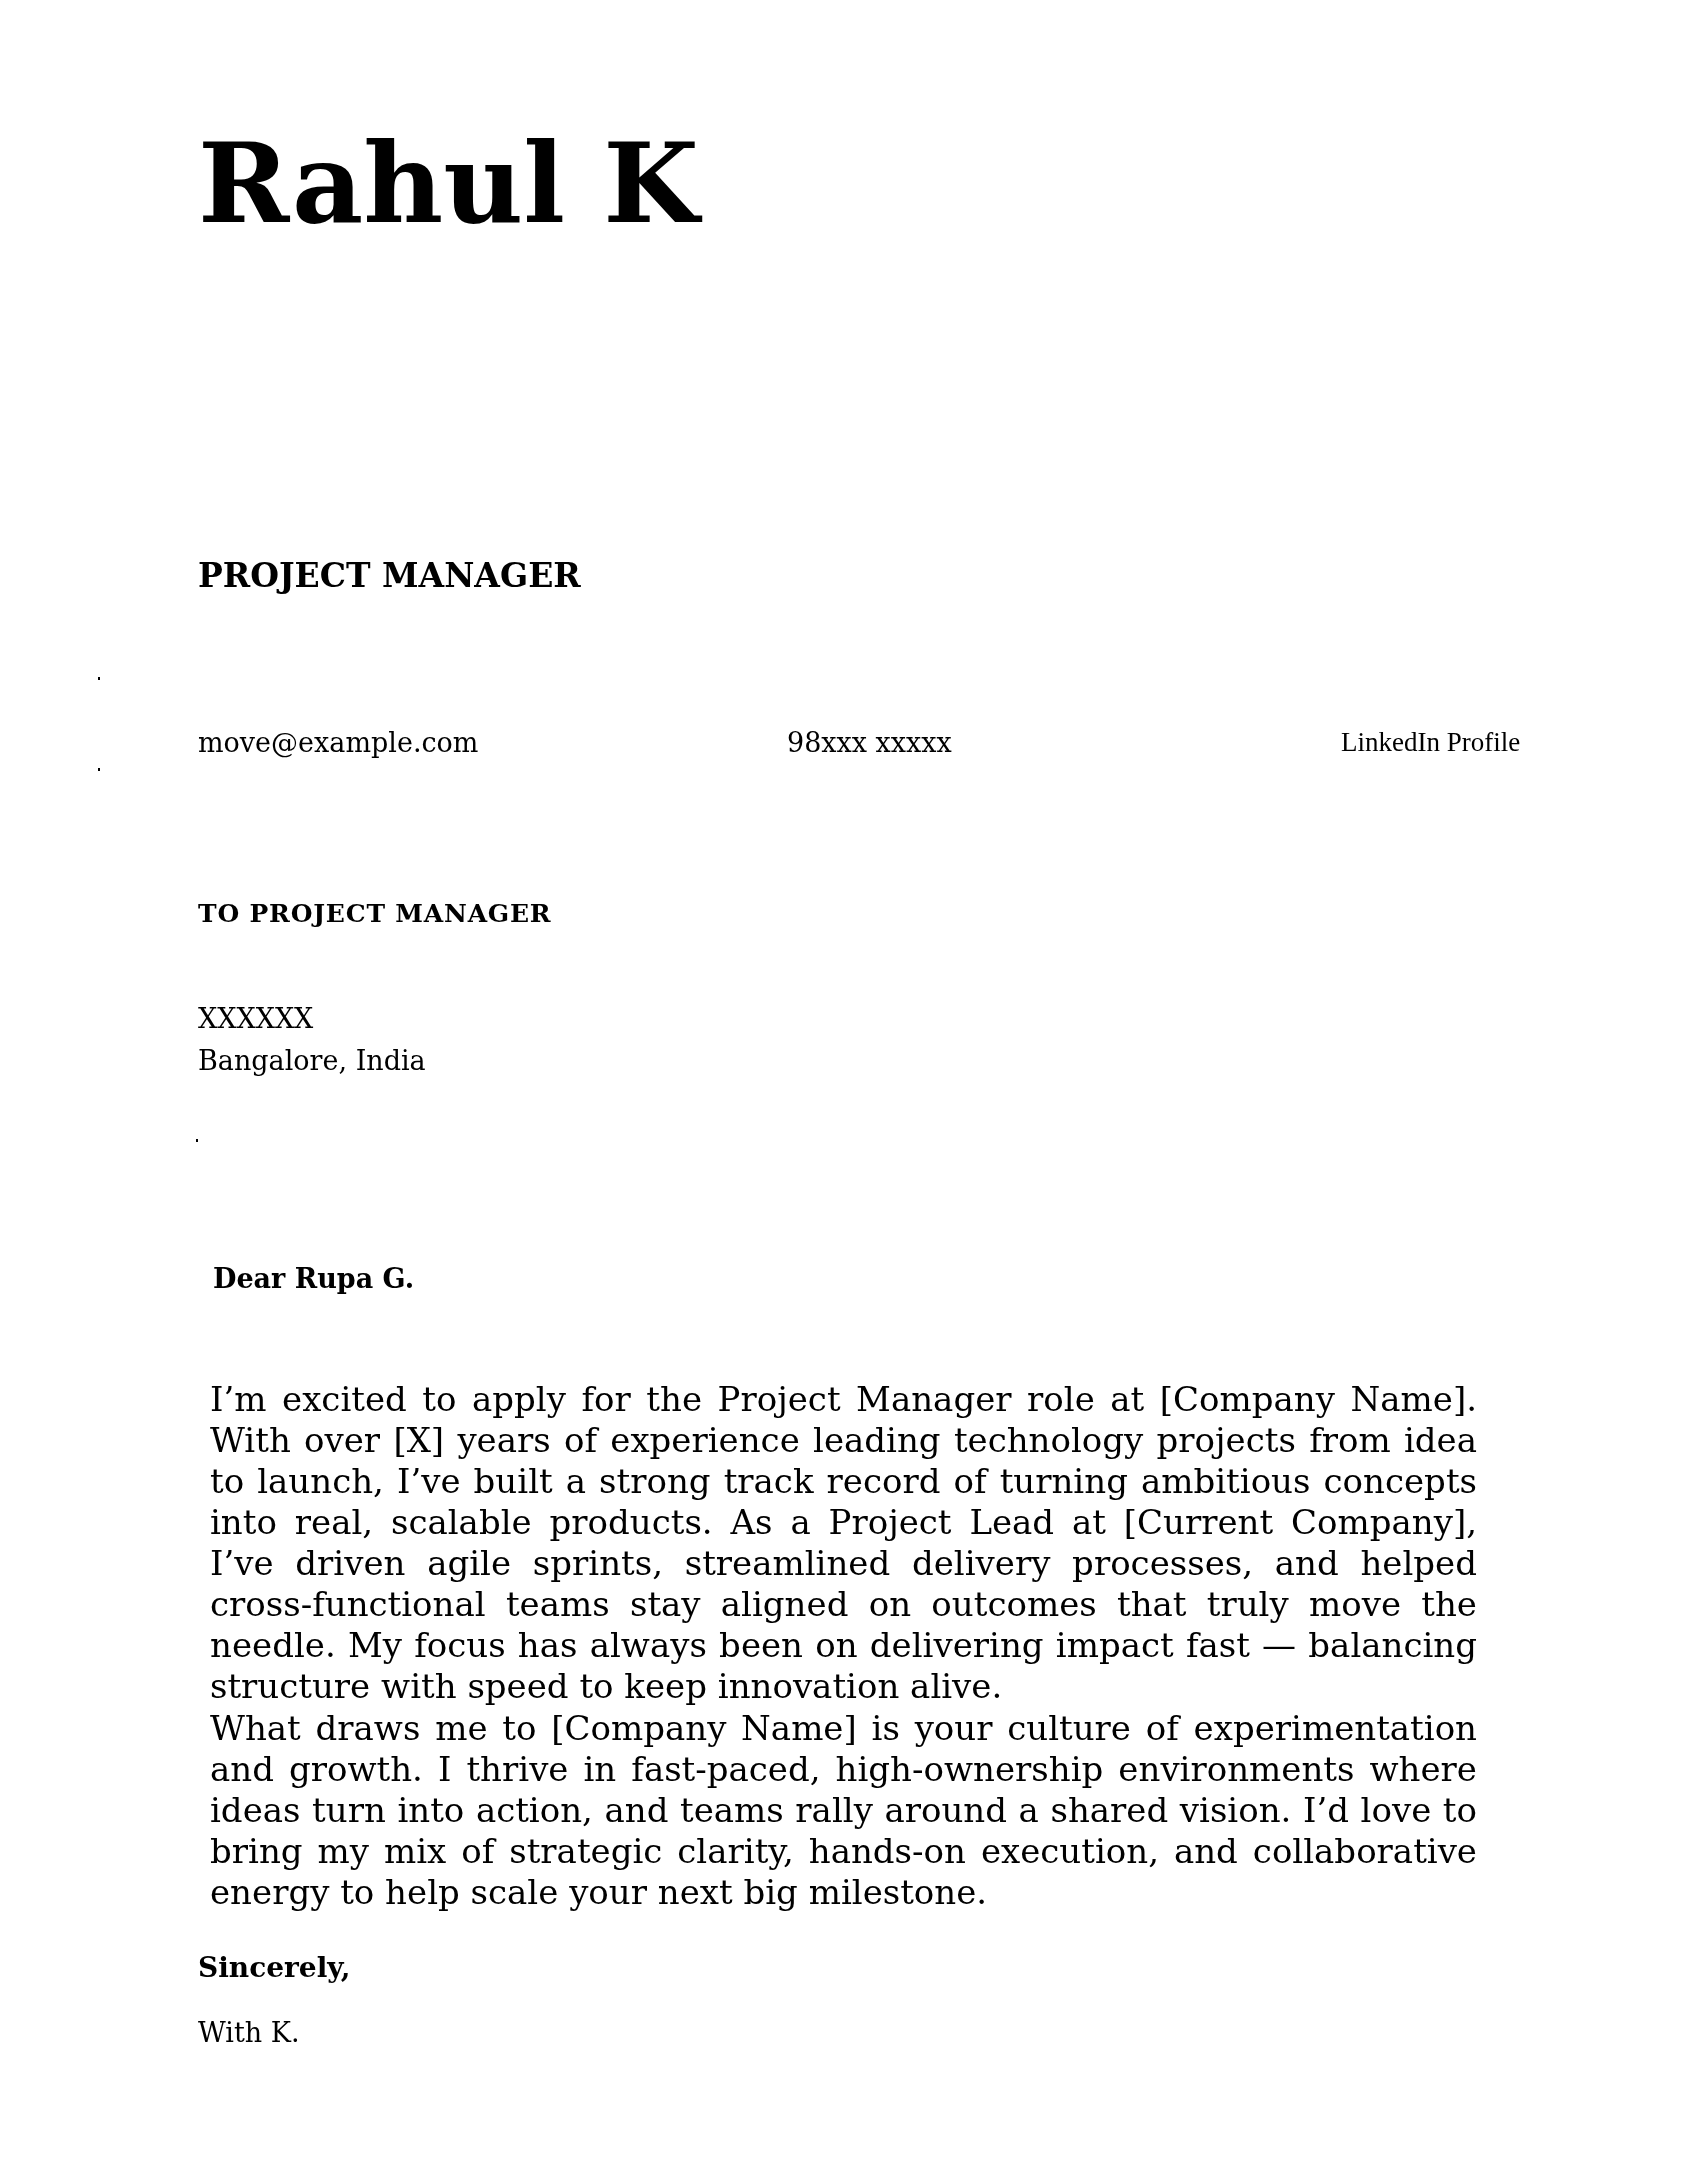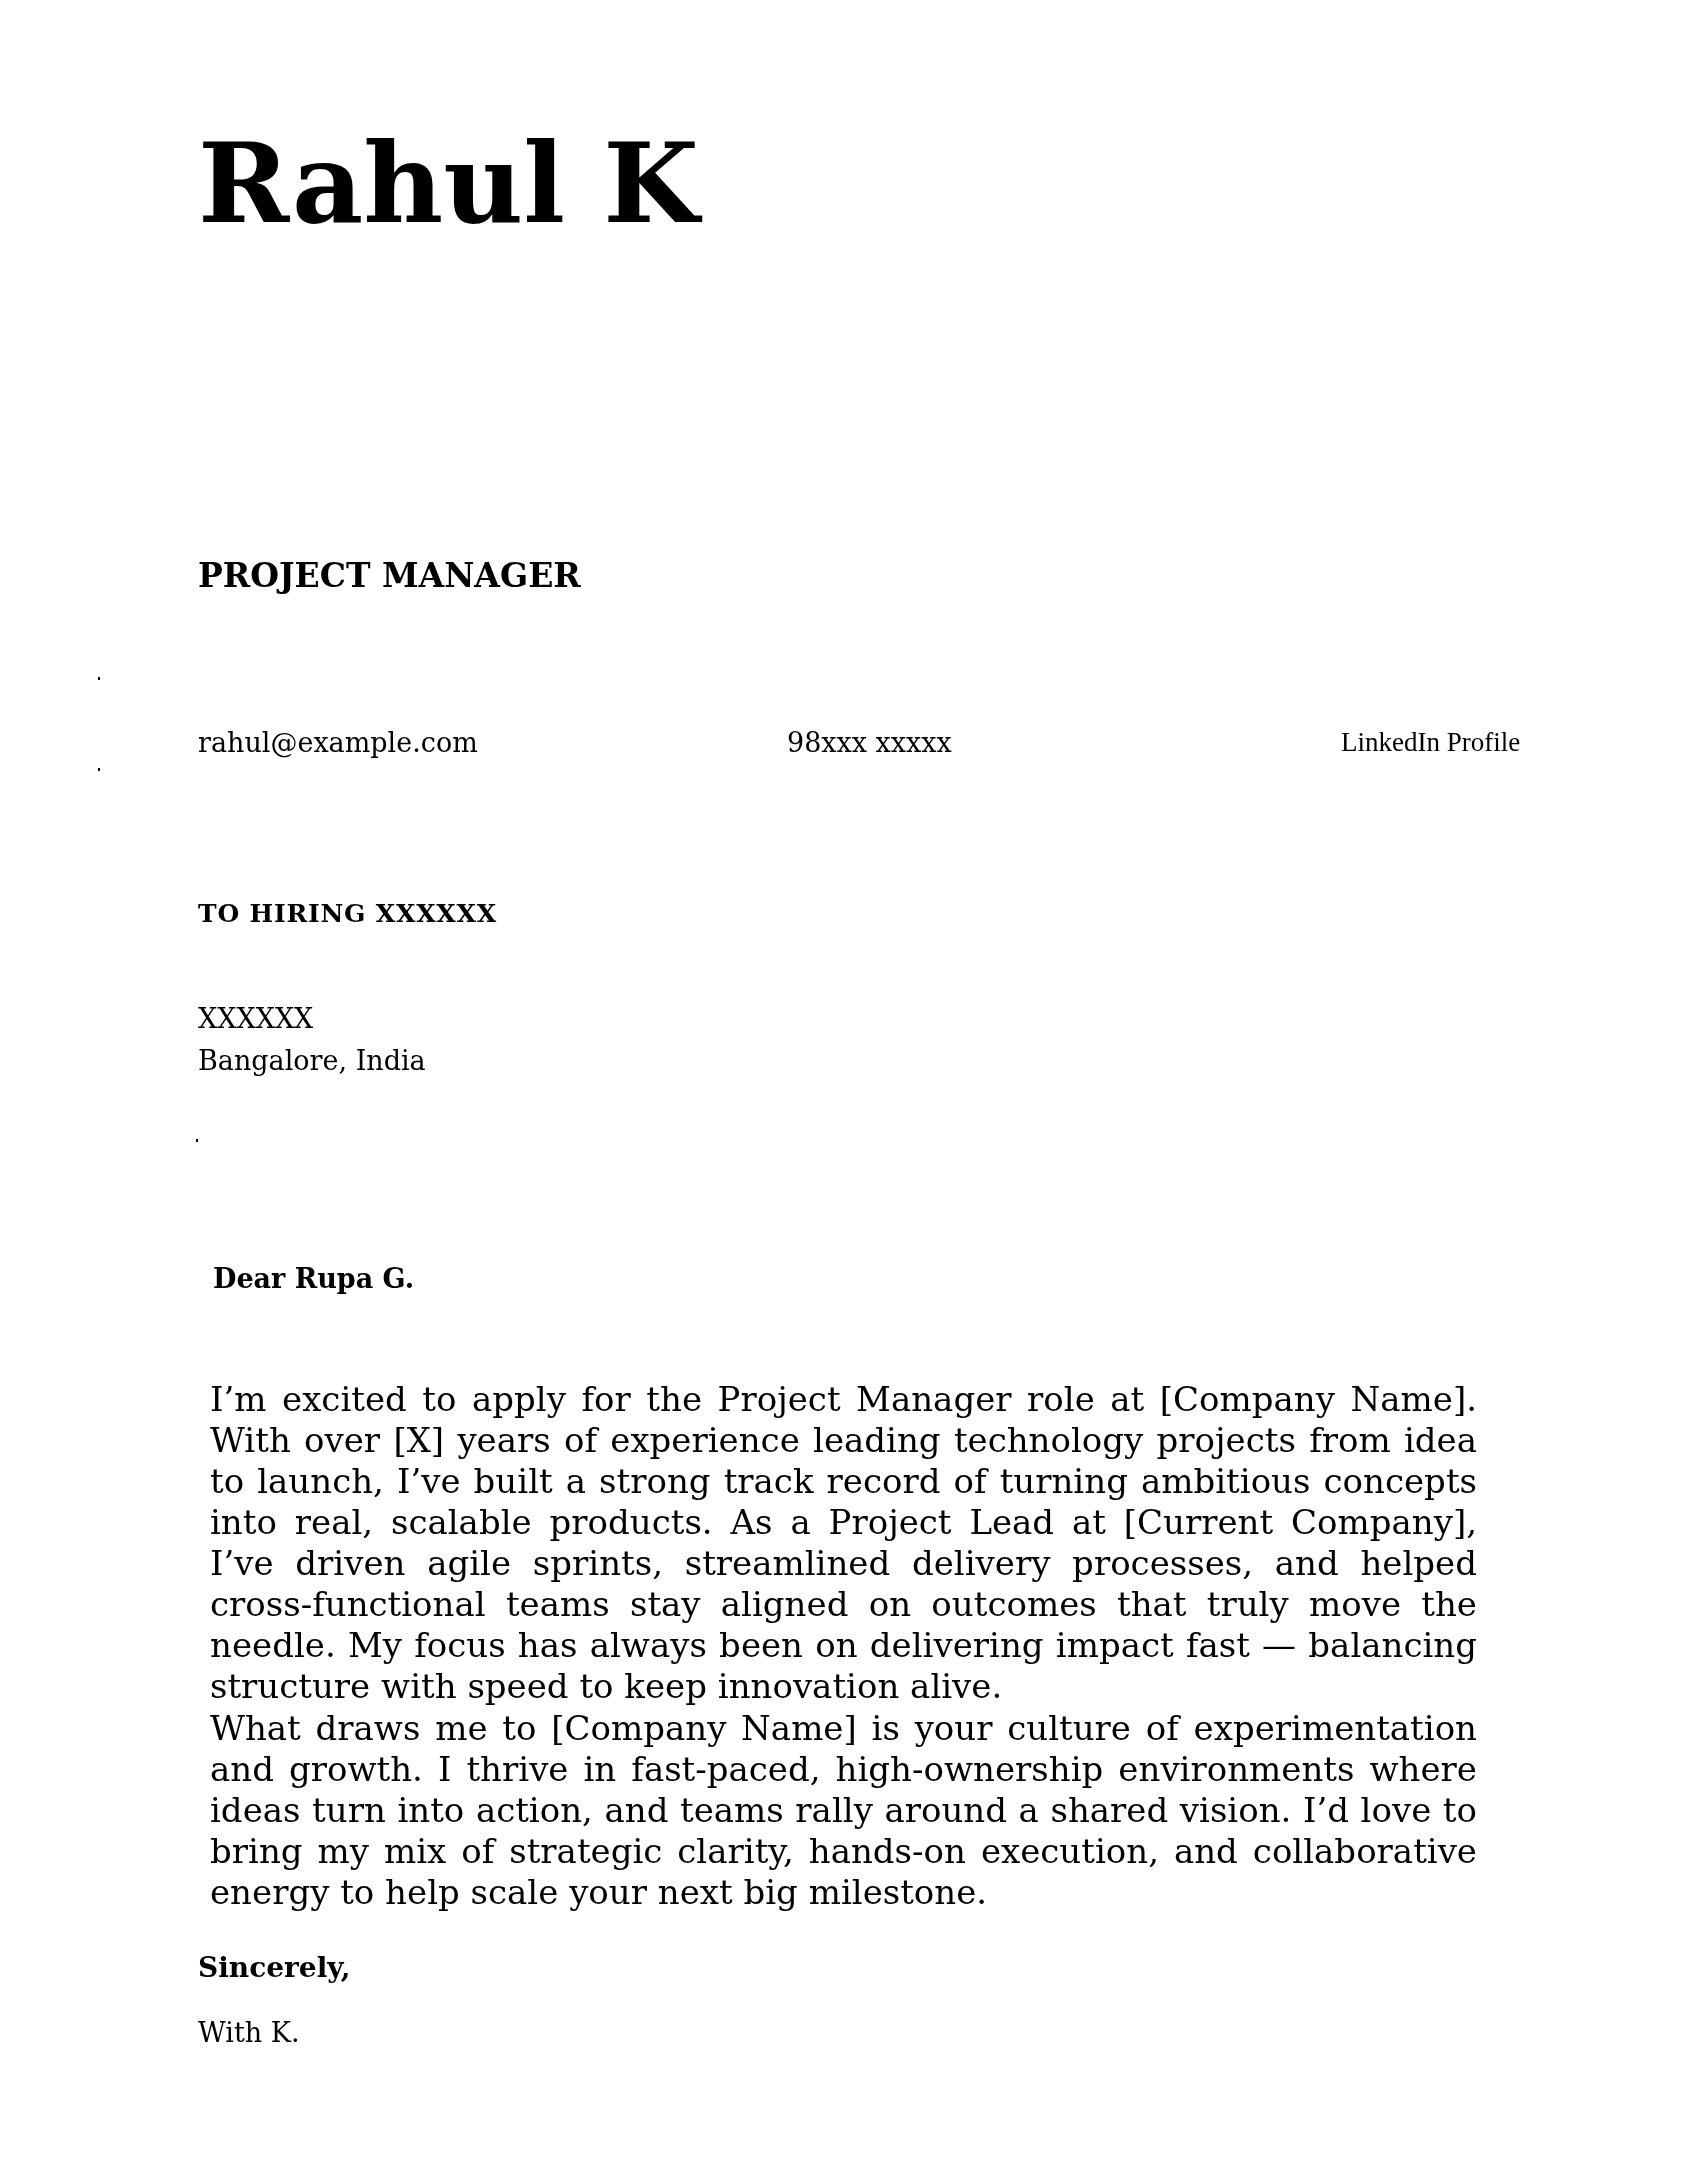--- a/index.html
+++ b/index.html
@@ -82,26 +82,26 @@
 <div>
 
   <div class="abs name">Rahul K</div>
 
   <div class="abs title">PROJECT MANAGER</div>
 
   <span class="dot d1"></span>
   <span class="dot d2"></span>
 
   <div>
-    <div class="abs contact email">rahul@example.com</div>
+    <div class="abs contact email">move@example.com</div>
     <div class="abs contact phone">98xxx xxxxx</div>
     <div class="abs contact linkedin">LinkedIn Profile</div>
   </div>
 
-  <div class="abs recipient-heading">TO HIRING XXXXXX</div>
+  <div class="abs recipient-heading">TO PROJECT MANAGER</div>
 
   <div class="address">
     <div>XXXXXX</div>
     <div>Bangalore, India</div>
   </div>
 
   <span class="dot d3"></span>
 
   <div class="abs salutation">Dear Rupa G.</div>
 

